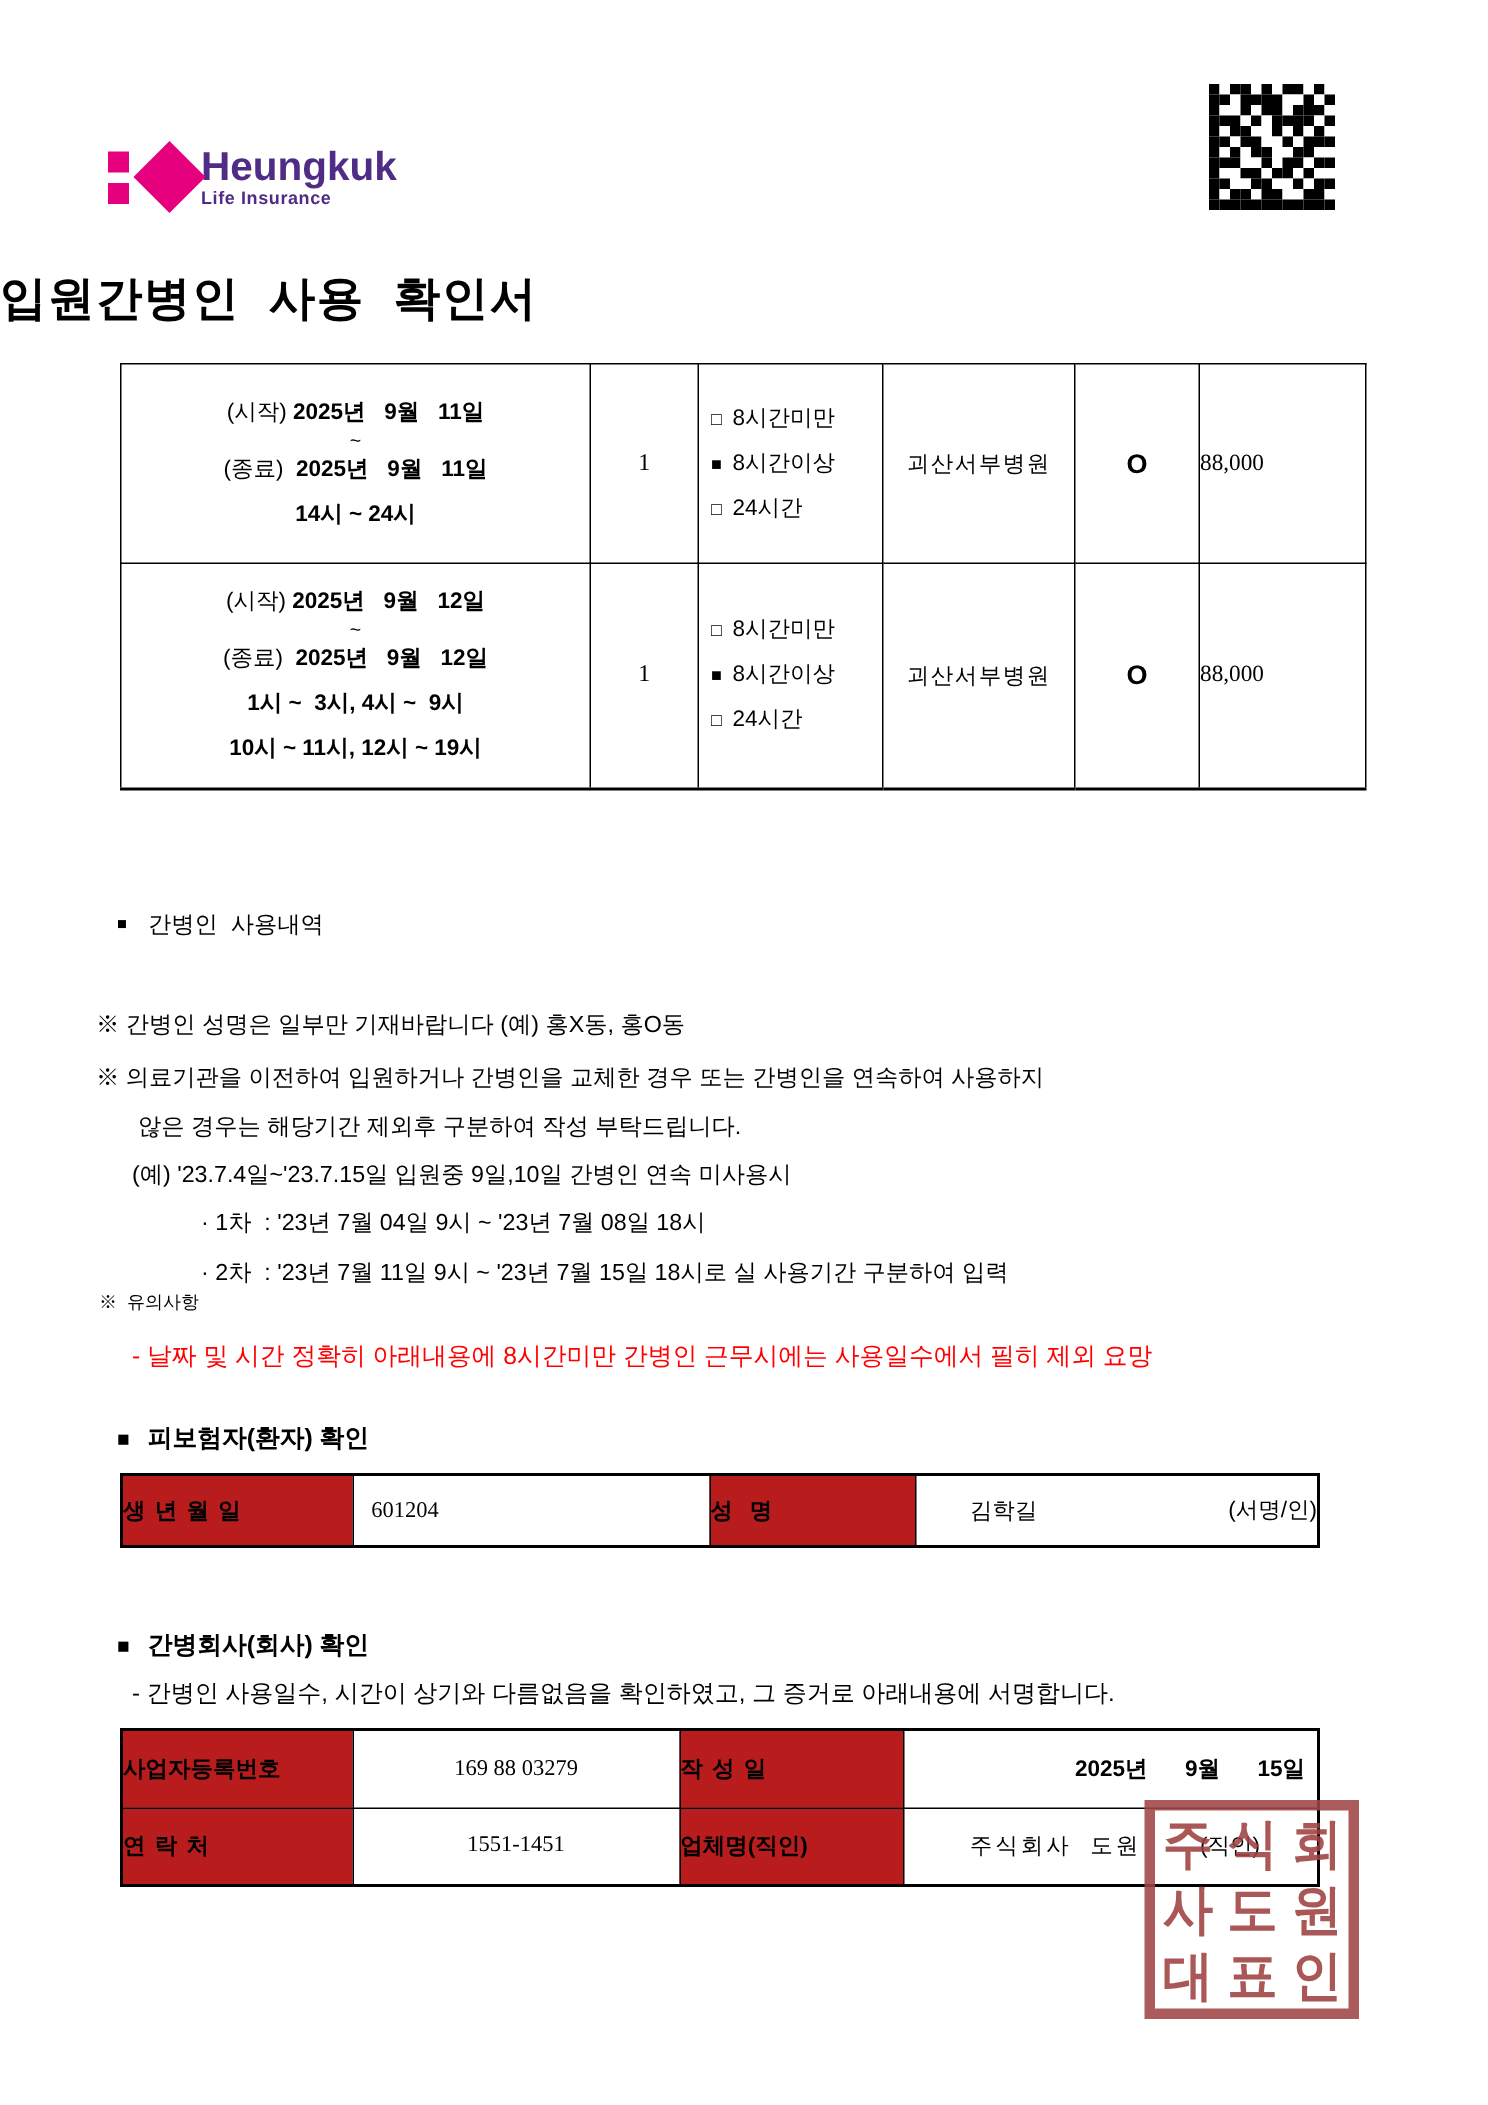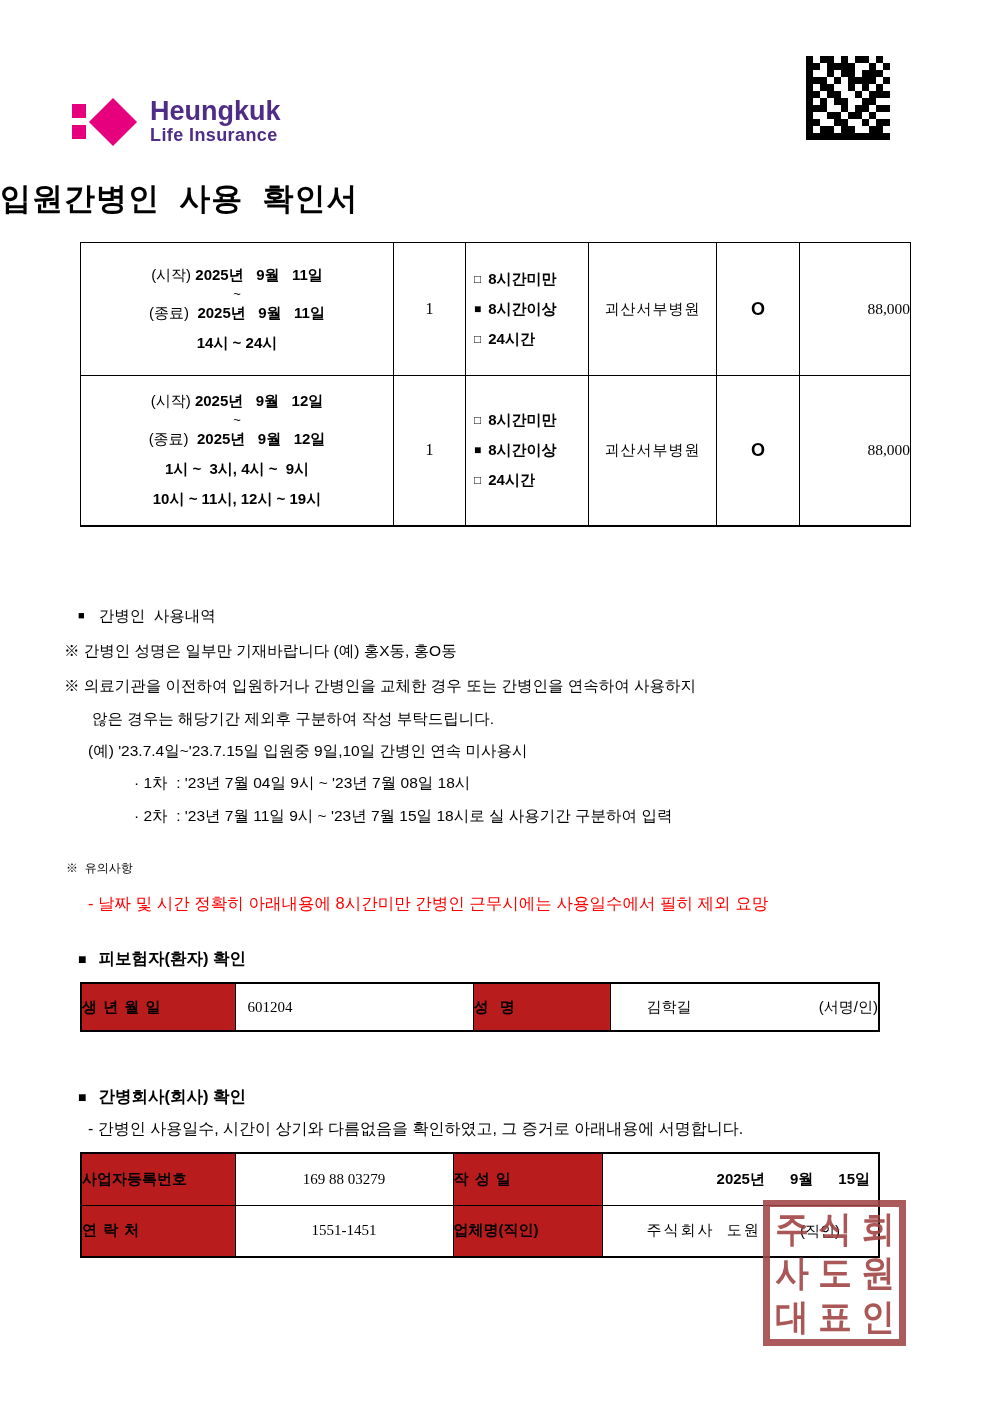--- a/index.html
+++ b/index.html
@@ -10,23 +10,23 @@
     overflow:hidden;
   }
   .pre { white-space:pre; }
 
   
   .logo { position:absolute; left:72px; top:97px; display:flex; align-items:center; }
   .logo-mark { display:flex; align-items:center; }
   .logo-squares { display:flex; flex-direction:column; gap:7px; }
   .logo-squares i { width:14px; height:14px; background:#e6007e; display:block; }
   .logo-diamond { width:34px; height:34px; background:#e6007e; transform:rotate(45deg); margin-left:10px; }
-  .logo-text { margin-left:20px; }
+  .logo-text { margin-left:4px; }
   .logo-brand { font-size:27px; font-weight:bold; color:#4f2c86; line-height:28px; }
-  .logo-sub { font-size:18px; font-weight:bold; color:#4f2c86; letter-spacing:0.4px; }
+  .logo-sub { font-size:12px; font-weight:bold; color:#4f2c86; letter-spacing:0.4px; }
 
   
   .barcode { position:absolute; left:806px; top:56px; display:grid;
     grid-template-columns:repeat(12,7px); grid-auto-rows:7px; }
   .barcode div { background:#fff; }
   .barcode div.on { background:#000; }
 
   
   .doc-title { position:absolute; left:0; top:178px; width:100%; text-align:left;
     font-size:31px; font-weight:bold; letter-spacing:1px; }
@@ -40,32 +40,32 @@
   .amount-sub { position:absolute; right:3px; bottom:4px; font-size:12.5px; }
   .period-cell { text-align:center; font-size:15px; }
   .period-cell .pline { line-height:22px; }
   .period-cell .tilde { line-height:16px; font-size:13px; }
   .bolded { font-weight:bold; }
   .hours { font-weight:bold; margin-top:8px; line-height:20px; }
   .days-cell { text-align:center; font-family:"Liberation Serif", serif; font-size:16px; }
   .opts-cell { font-size:15px; padding-left:8px; }
   .opt { line-height:30px; display:flex; align-items:center; }
   .opt .box { font-size:12px; margin-right:7px; }
-  .opt .label { font-weight:bold; }
+  .opt .label { font-weight:normal; }
   .hosp-cell { text-align:center; font-size:15px; letter-spacing:1px; }
   .cg-cell { text-align:center; font-size:18px; font-weight:600; }
-  .amt-cell { text-align:right; font-family:"Liberation Serif", serif; font-size:15.5px;margin-top:40px; }
+  .amt-cell { text-align:left; font-family:"Liberation Serif", serif; font-size:15.5px;margin-top:40px; }
   tr.r1 td { height:133px; }
   tr.r2 td { height:150px; }
 
   
   .abs { position:absolute; }
   .sec-line { font-size:15.5px; }
   .sec-marker-sm { font-size:11px; vertical-align:2px; margin-right:14px; }
-  .note { font-size:15.5px; }
+  .note { font-size:15.5px;margin-top:32px; }
   .caution-title { font-size:12px; }
   .warning { font-size:16.5px; color:#ff0000; }
   .sec-title { font-size:16.5px; font-weight:bold; }
   .sec-title .mk { font-size:14px; margin-right:12px; }
   .statement { font-size:16px;text-align:right; }
 
   
   .form-table { width:798px; }
   .form-table td { border:1px solid #000; font-size:15px; height:48px; }
   .form-table { border:2px solid #000; }

